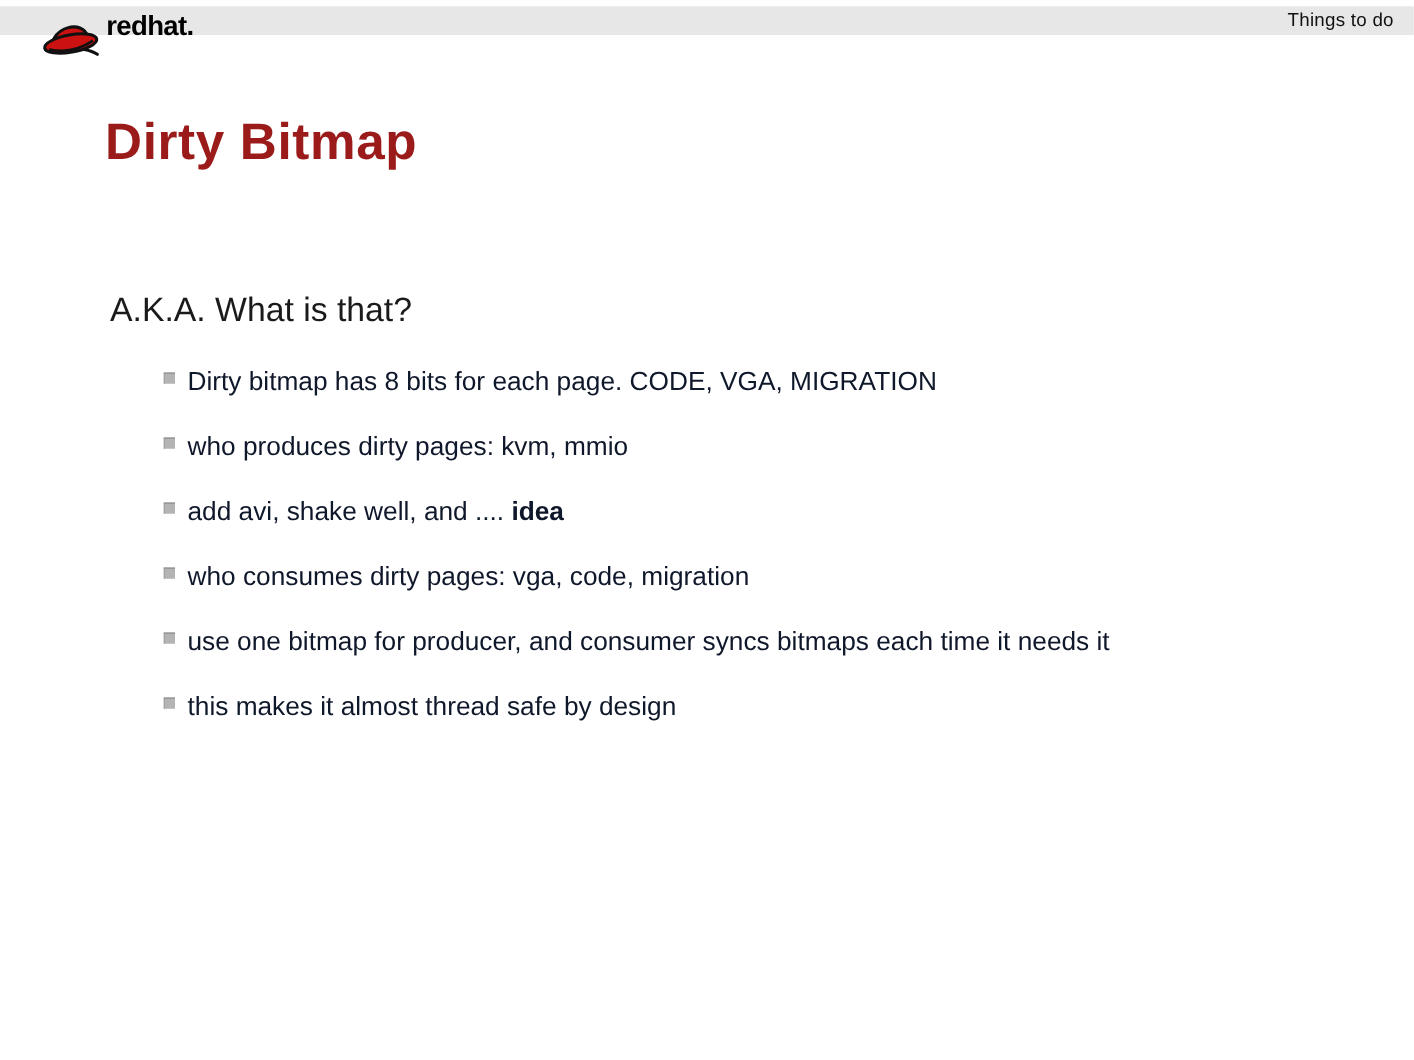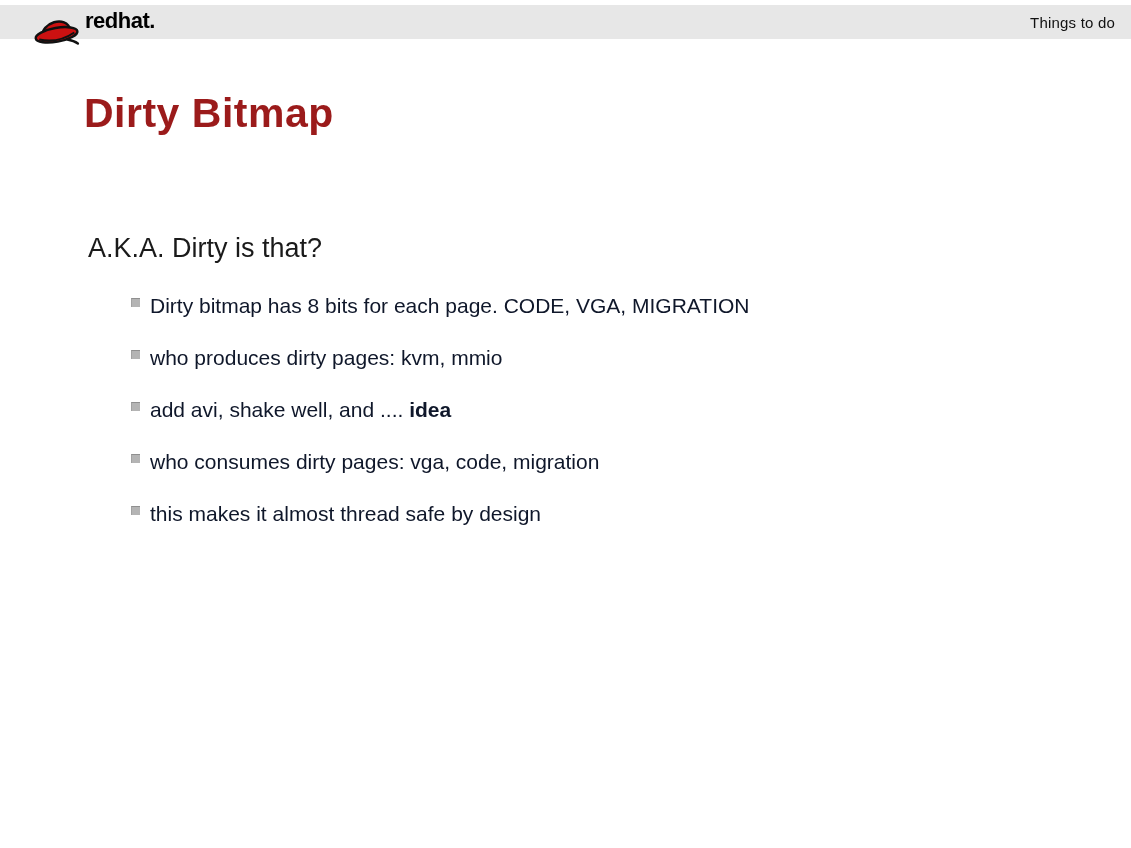--- a/index.html
+++ b/index.html
@@ -14,21 +14,21 @@
   }
   .slide {
     position: absolute;
     inset: 0;
     background: #ffffff;
   }
   
   .top-band {
     position: absolute;
     top: 5px; left: 0; right: 0;
-    height: 34px;
+    height: 23px;
     background: #e7e7e7;
     display: flex;
     justify-content: flex-end;
     align-items: center;
     padding-right: 16px;
   }
   .band-label {
     font-size: 15px;
     line-height: 21px;
     color: #111111;
@@ -115,24 +115,25 @@
           <path d="M44 38 q 8 3 12 7" fill="none" stroke="#111111" stroke-width="3" stroke-linecap="round"></path>
         </g>
       </svg>
     </span>
     <span class="logo-text"><span class="red-part">red</span><span class="hat-part">hat.</span></span>
   </div>
 
   <h1 class="slide-title">Dirty Bitmap</h1>
 
   <div class="content">
-    <p class="intro">A.K.A. Dirty is that?</p>
+    <p class="intro">A.K.A. What is that?</p>
 
     <ul class="bullets">
       <li><span class="sq"></span><span>Dirty bitmap has 8 bits for each page. CODE, VGA, MIGRATION</span><span class="bold-part"></span></li>
       <li><span class="sq"></span><span>who produces dirty pages: kvm, mmio</span><span class="bold-part"></span></li>
       <li><span class="sq"></span><span>add avi, shake well, and .... </span><span class="bold-part">idea</span></li>
       <li><span class="sq"></span><span>who consumes dirty pages: vga, code, migration</span><span class="bold-part"></span></li>
+      <li><span class="sq"></span><span>use one bitmap for producer, and consumer syncs bitmaps each time it needs it</span><span class="bold-part"></span></li>
       <li><span class="sq"></span><span>this makes it almost thread safe by design</span><span class="bold-part"></span></li>
     </ul>
   </div>
 
 </div>
 
 </body></html>

